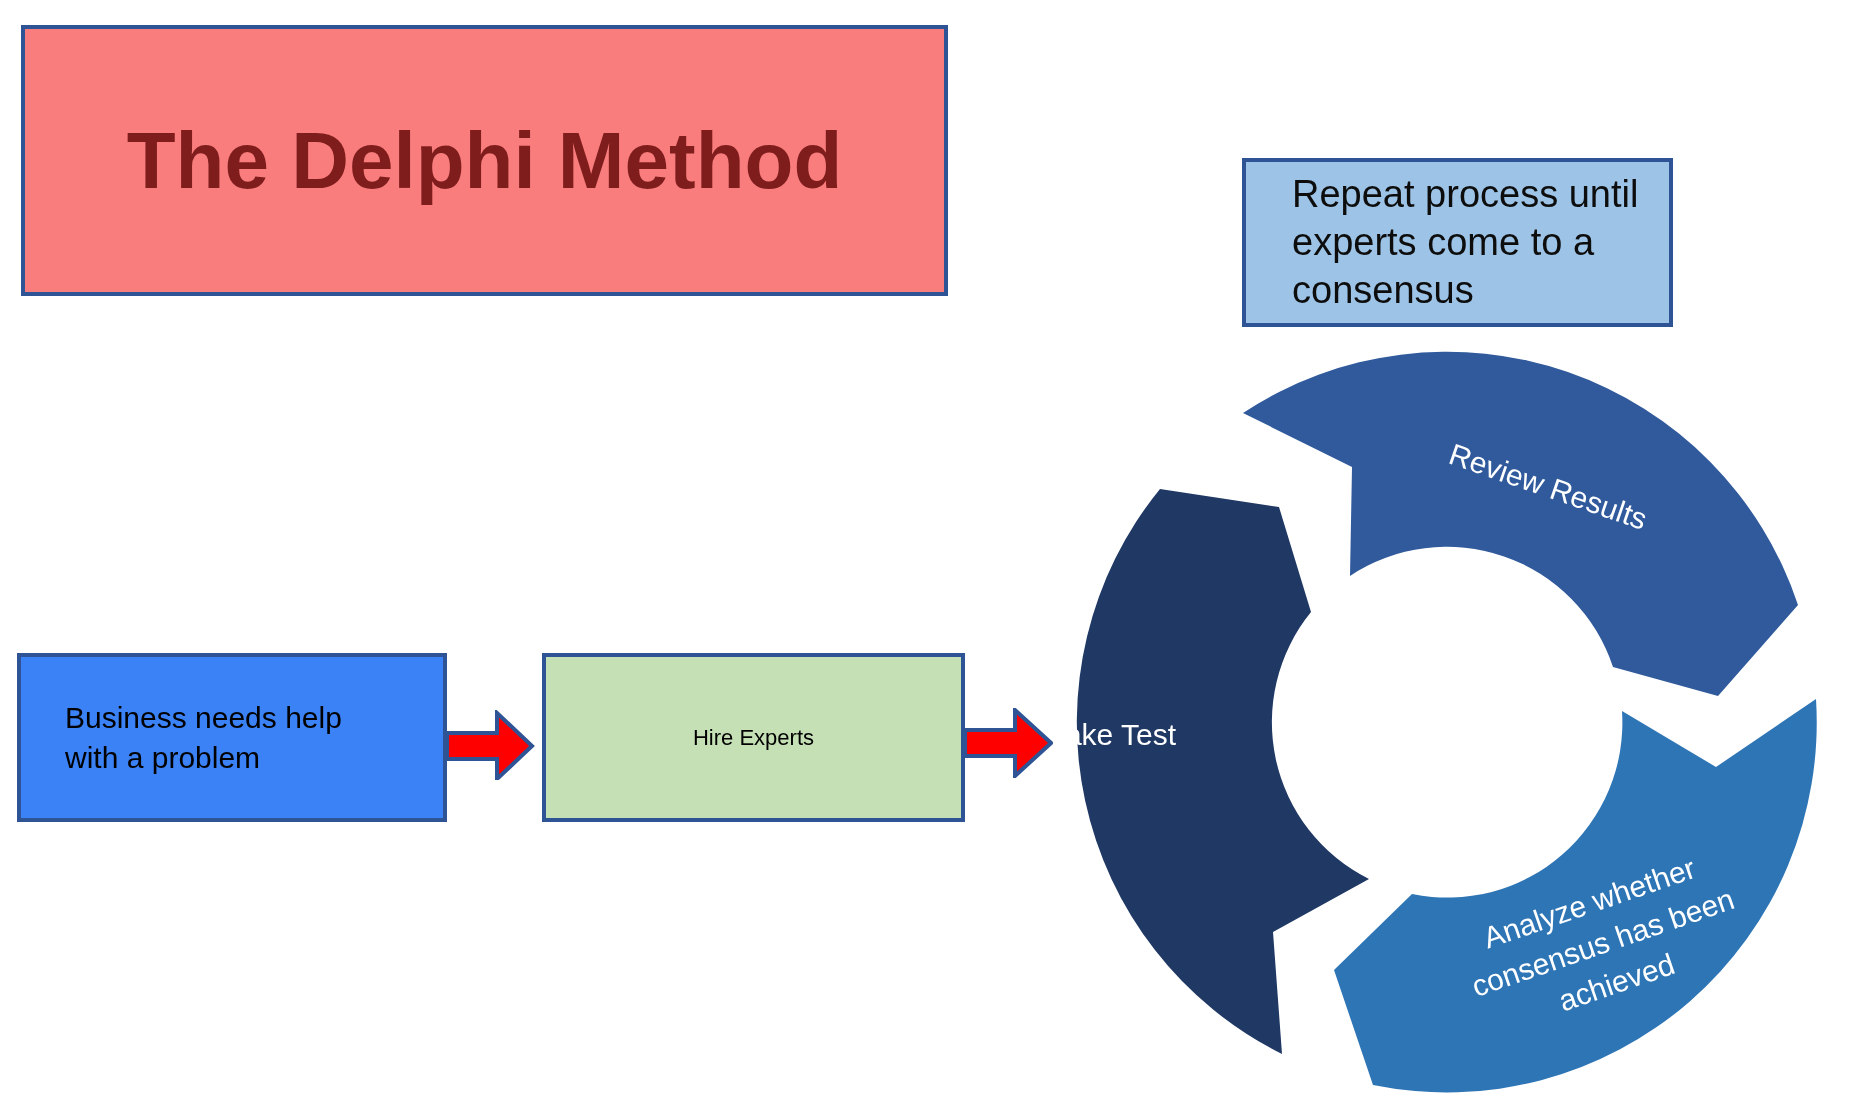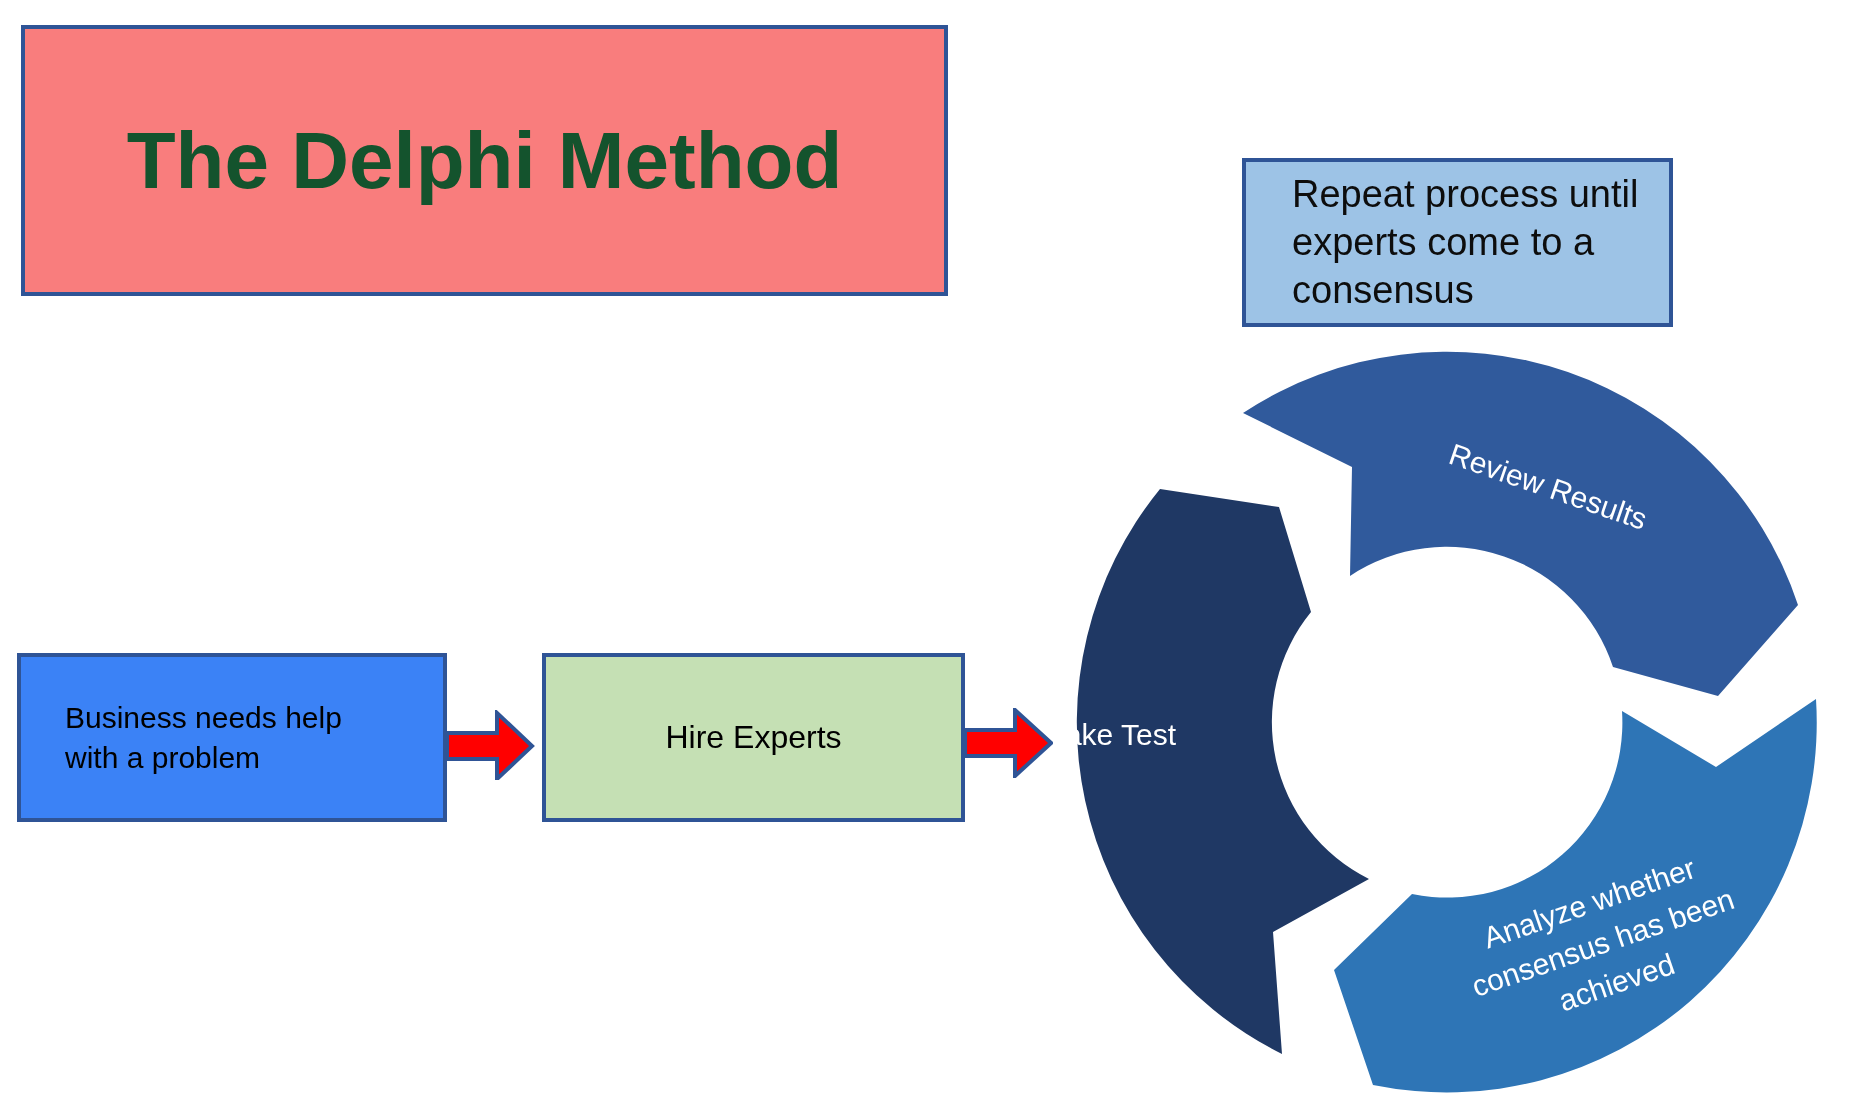--- a/index.html
+++ b/index.html
@@ -19,21 +19,21 @@
     align-items: center;
   }
   .multiline { white-space: pre-line; }
 
   .title-box {
     left: 21px; top: 25px; width: 927px; height: 271px;
     background: #F97D7D;
     justify-content: center;
   }
   .title-box .title-text {
-    color: #14532d;
+    color: #7f1d1d;
     font-size: 80px;
     font-weight: bold;
     letter-spacing: 0px;
   }
 
   .note-box {
     left: 1242px; top: 158px; width: 431px; height: 169px;
     background: #9DC3E6;
     align-items: flex-start;
     padding: 8px 10px 0 46px;
@@ -55,21 +55,21 @@
     line-height: 40px;
   }
 
   .hire-box {
     left: 542px; top: 653px; width: 423px; height: 169px;
     background: #C5E0B4;
     justify-content: center;
   }
   .hire-box .step-text {
     color: #000000;
-    font-size: 32px;
+    font-size: 22px;
   }
 
   .flow-arrow { position: absolute; }
   .flow-arrow-1 { left: 445px; top: 710px; }
   .flow-arrow-2 { left: 963px; top: 708px; }
 
   .cycle-svg { position: absolute; left: 0; top: 0; }
 
   .cycle-label {
     position: absolute;

